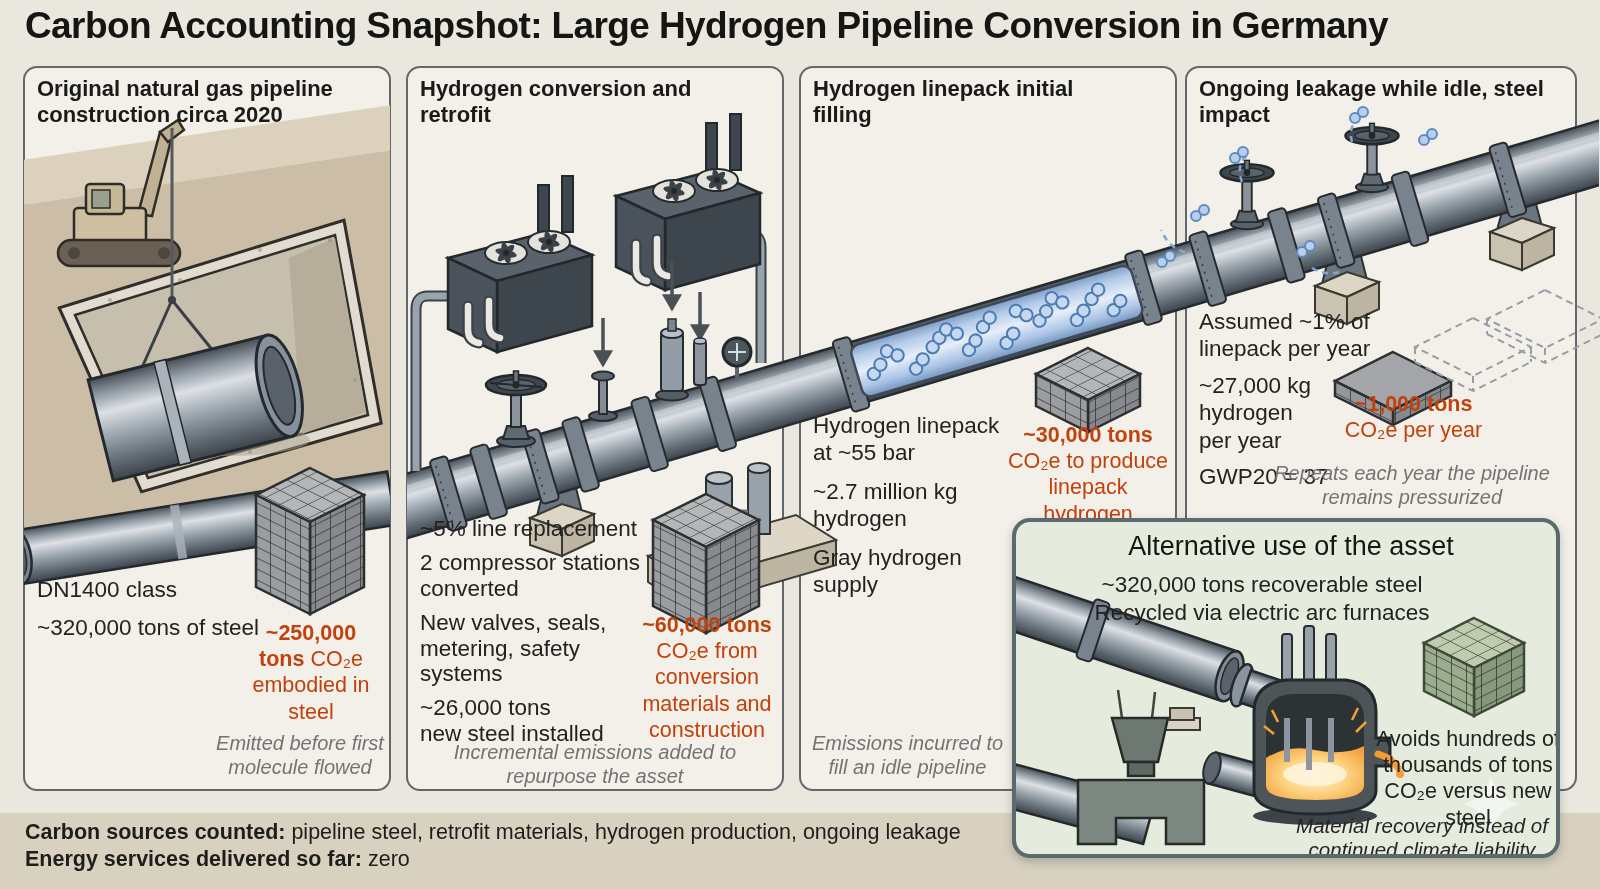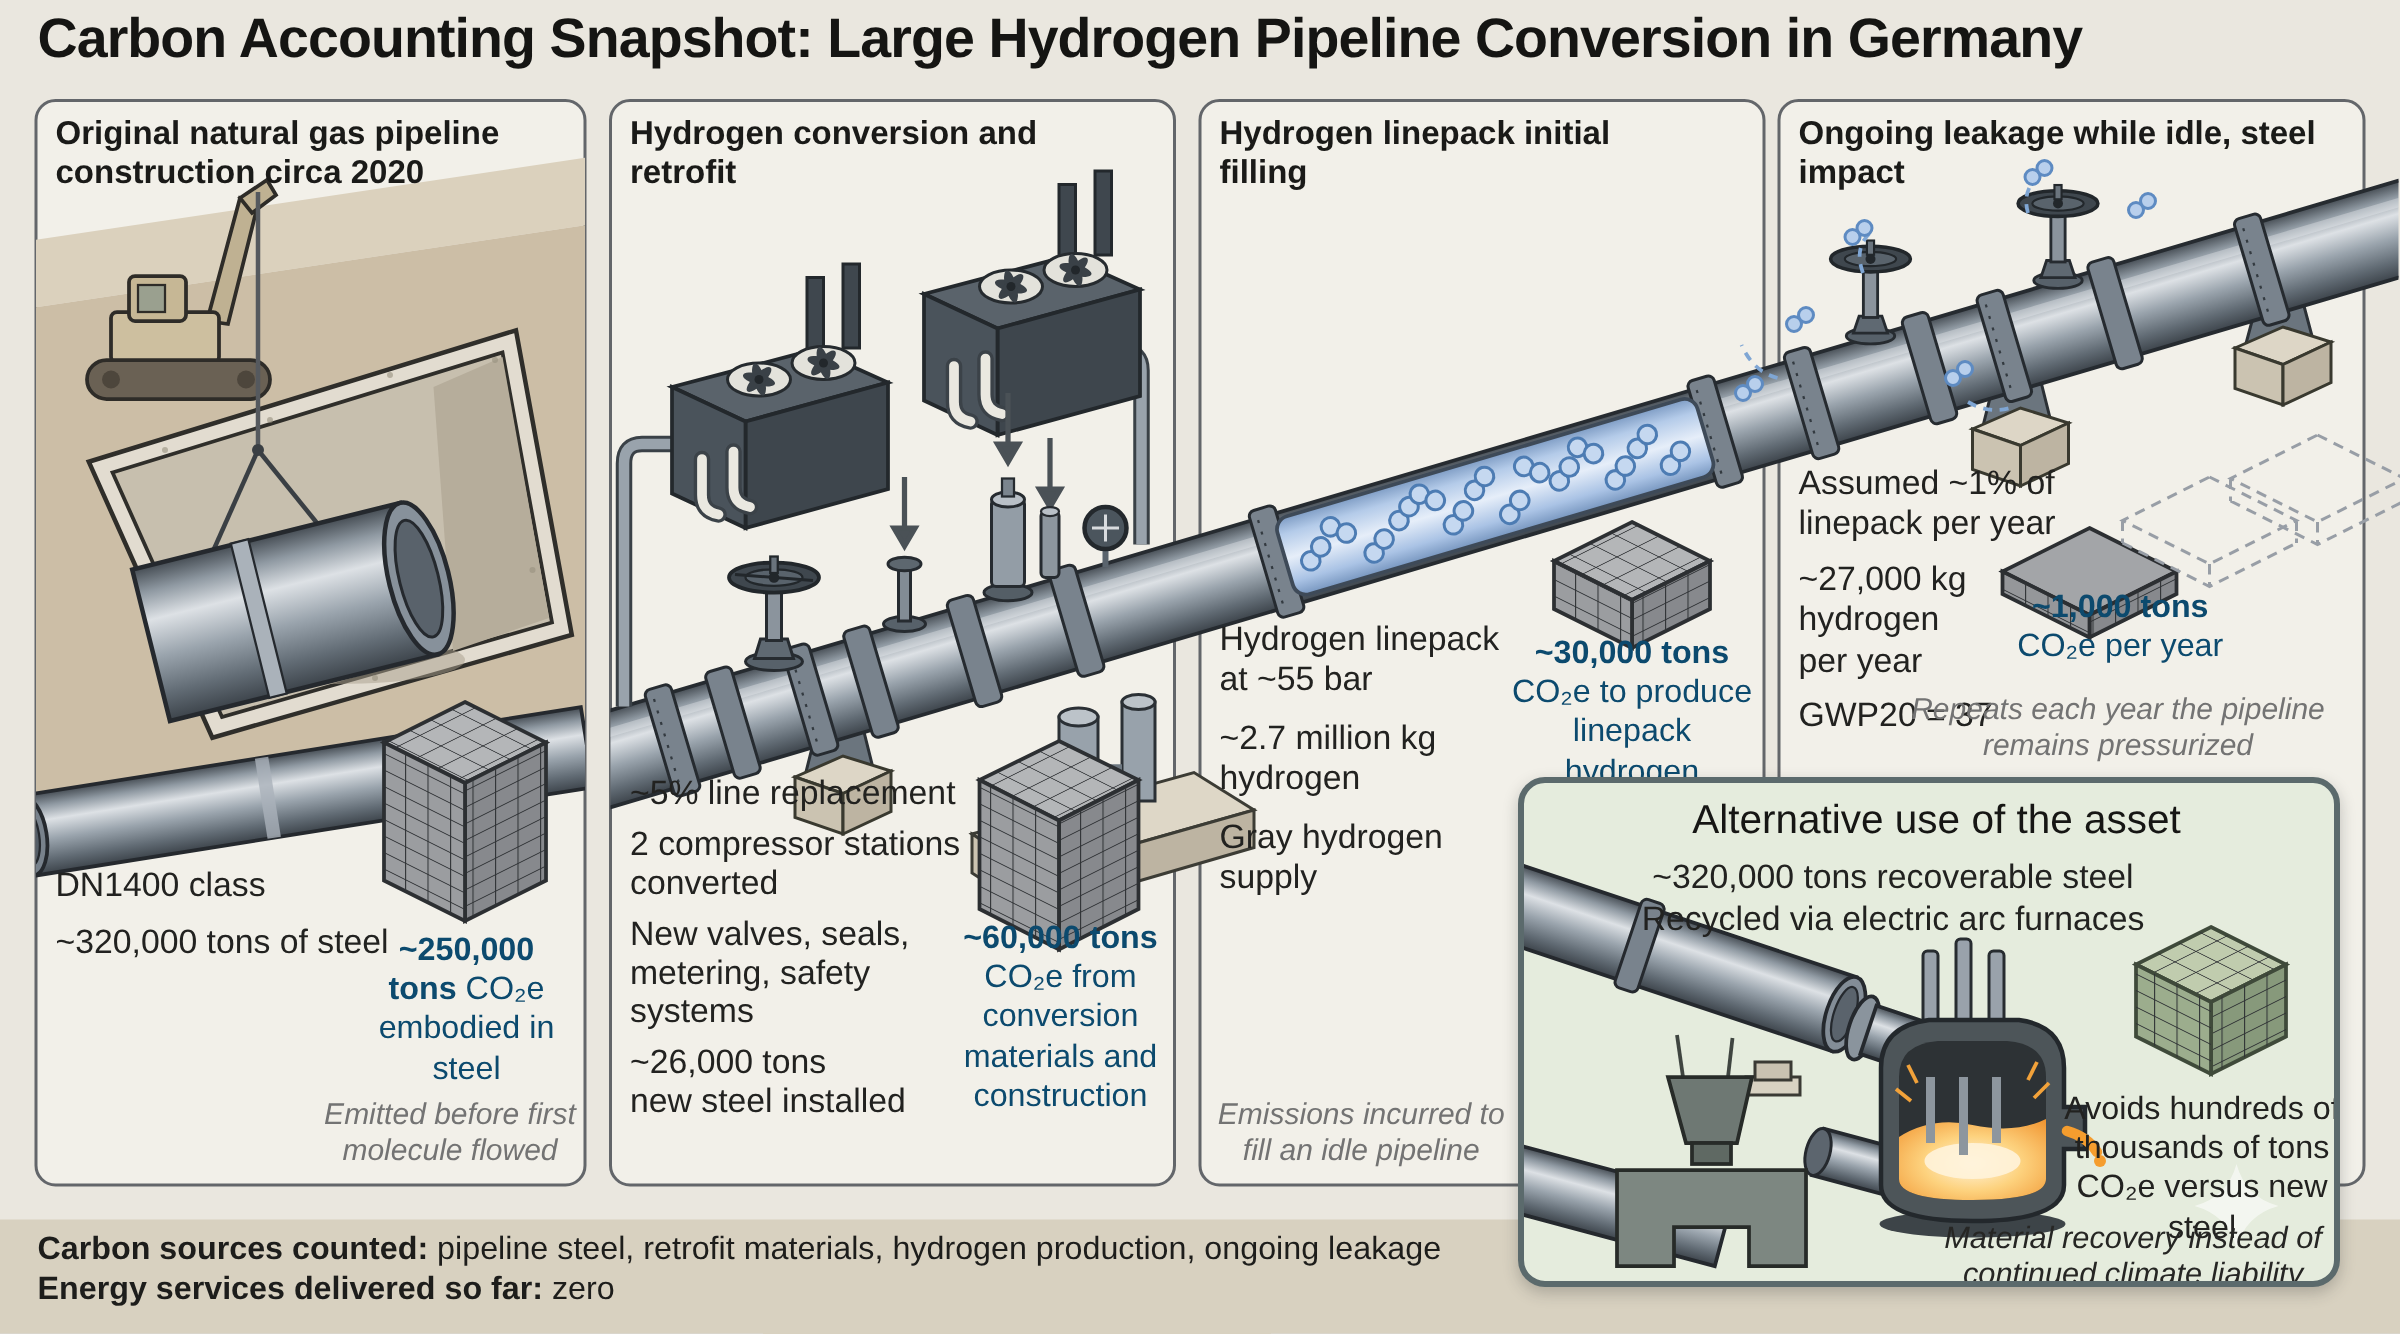--- a/index.html
+++ b/index.html
@@ -9,21 +9,21 @@
   .layer{position:absolute;inset:0;}
   .art{position:absolute;inset:0;pointer-events:none;}
   .page-title{position:absolute;left:25px;top:5px;width:1540px;font-size:37px;font-weight:bold;
               letter-spacing:-0.6px;color:#151513;}
   .panel{position:absolute;top:66px;height:725px;background:#f2f0e9;border:2px solid #63666a;
          border-radius:14px;}
   .footer-band{position:absolute;left:0;top:813px;width:1600px;height:76px;background:#d8d1c0;}
   .hdr{position:absolute;font-size:22px;font-weight:bold;line-height:1.16;color:#1a1a18;}
   .facts{position:absolute;font-size:22.5px;line-height:1.22;color:#222220;}
   .facts .grp{margin-bottom:11px;}
-  .stat{position:absolute;font-size:21.5px;line-height:1.22;text-align:center;color:#0c4a6e;}
+  .stat{position:absolute;font-size:21.5px;line-height:1.22;text-align:center;color:#c2410c;}
   .stat .b{font-weight:bold;}
   .cap{position:absolute;font-size:20px;font-style:italic;text-align:center;line-height:1.22;color:#737373;}
   .overlay{position:absolute;left:1012px;top:518px;width:548px;height:340px;background:#e5ecdd;
            border:4px solid #5b6a6c;border-radius:18px;overflow:hidden;
            box-shadow:0 4px 10px rgba(40,45,45,.25);}
   .ov-title{position:absolute;left:90px;top:9px;width:370px;text-align:center;font-size:27px;
             font-weight:normal;color:#161614;}
   .ov-line{position:absolute;left:46px;width:400px;text-align:center;font-size:22.5px;color:#222220;}
   .ov-stat{position:absolute;left:348px;top:204px;width:208px;text-align:center;font-size:21.5px;
            line-height:1.22;color:#222220;}
@@ -482,20 +482,21 @@
         <div>systems</div>
       </div>
       <div class="grp">
         <div>~26,000 tons</div>
         <div>new steel installed</div>
       </div>
     </div>
     <div class="stat" style="left:627px;top:612px;width:160px;">
       <span class="b">~60,000 tons</span><span> CO₂e from conversion materials and construction</span>
     </div>
+    <div class="cap" style="left:440px;top:740px;width:310px;">Incremental emissions added to repurpose the asset</div>
 
     <div class="facts" style="left:813px;top:412px;width:210px;">
       <div class="grp">
         <div>Hydrogen linepack</div>
         <div>at ~55 bar</div>
       </div>
       <div class="grp">
         <div>~2.7 million kg</div>
         <div>hydrogen</div>
       </div>

